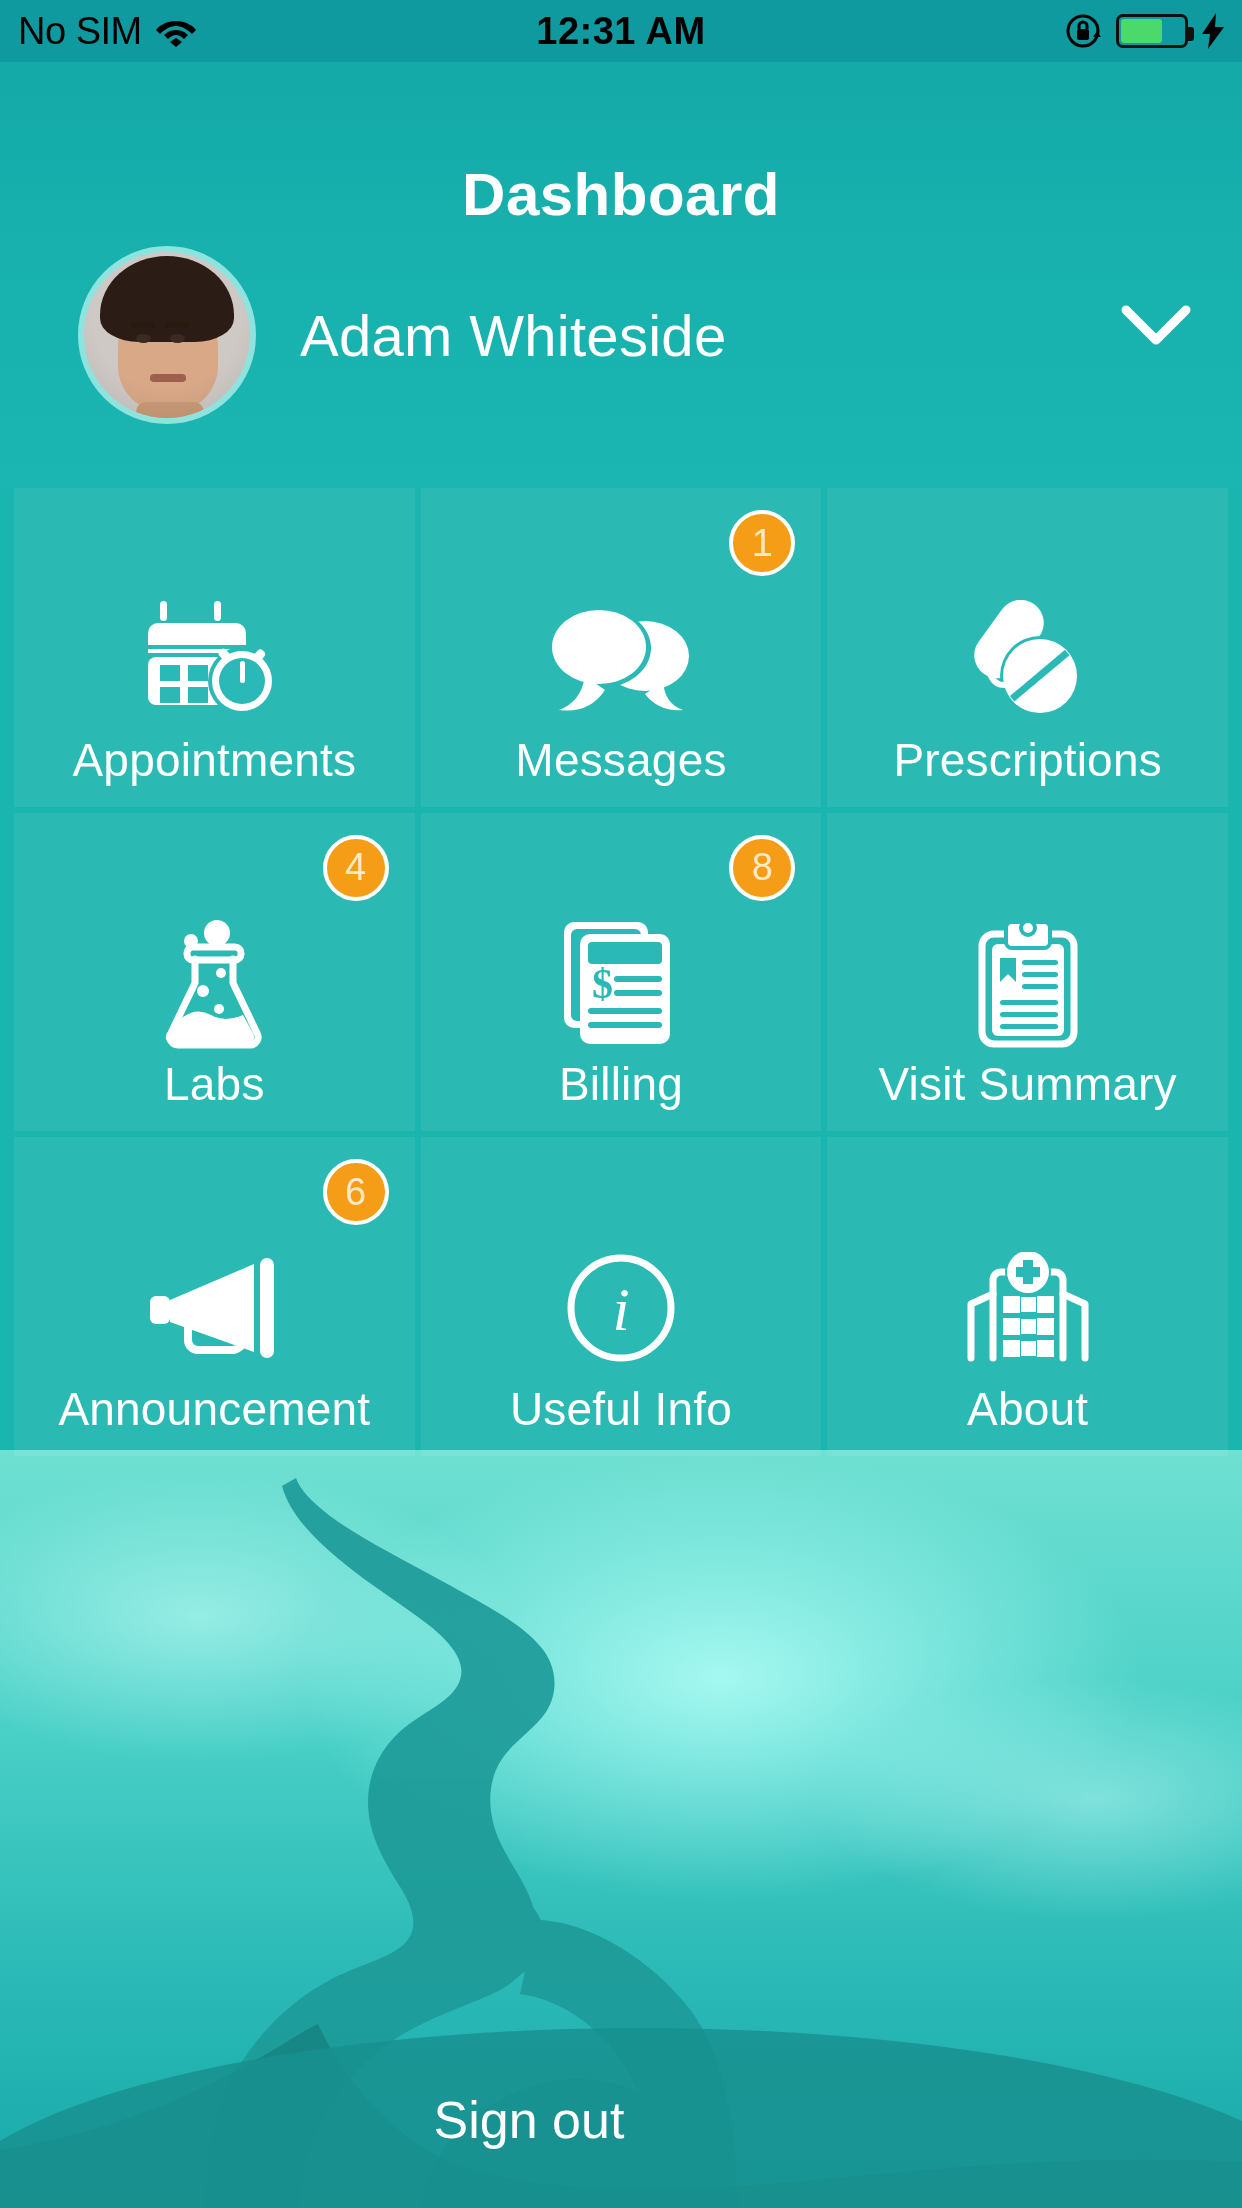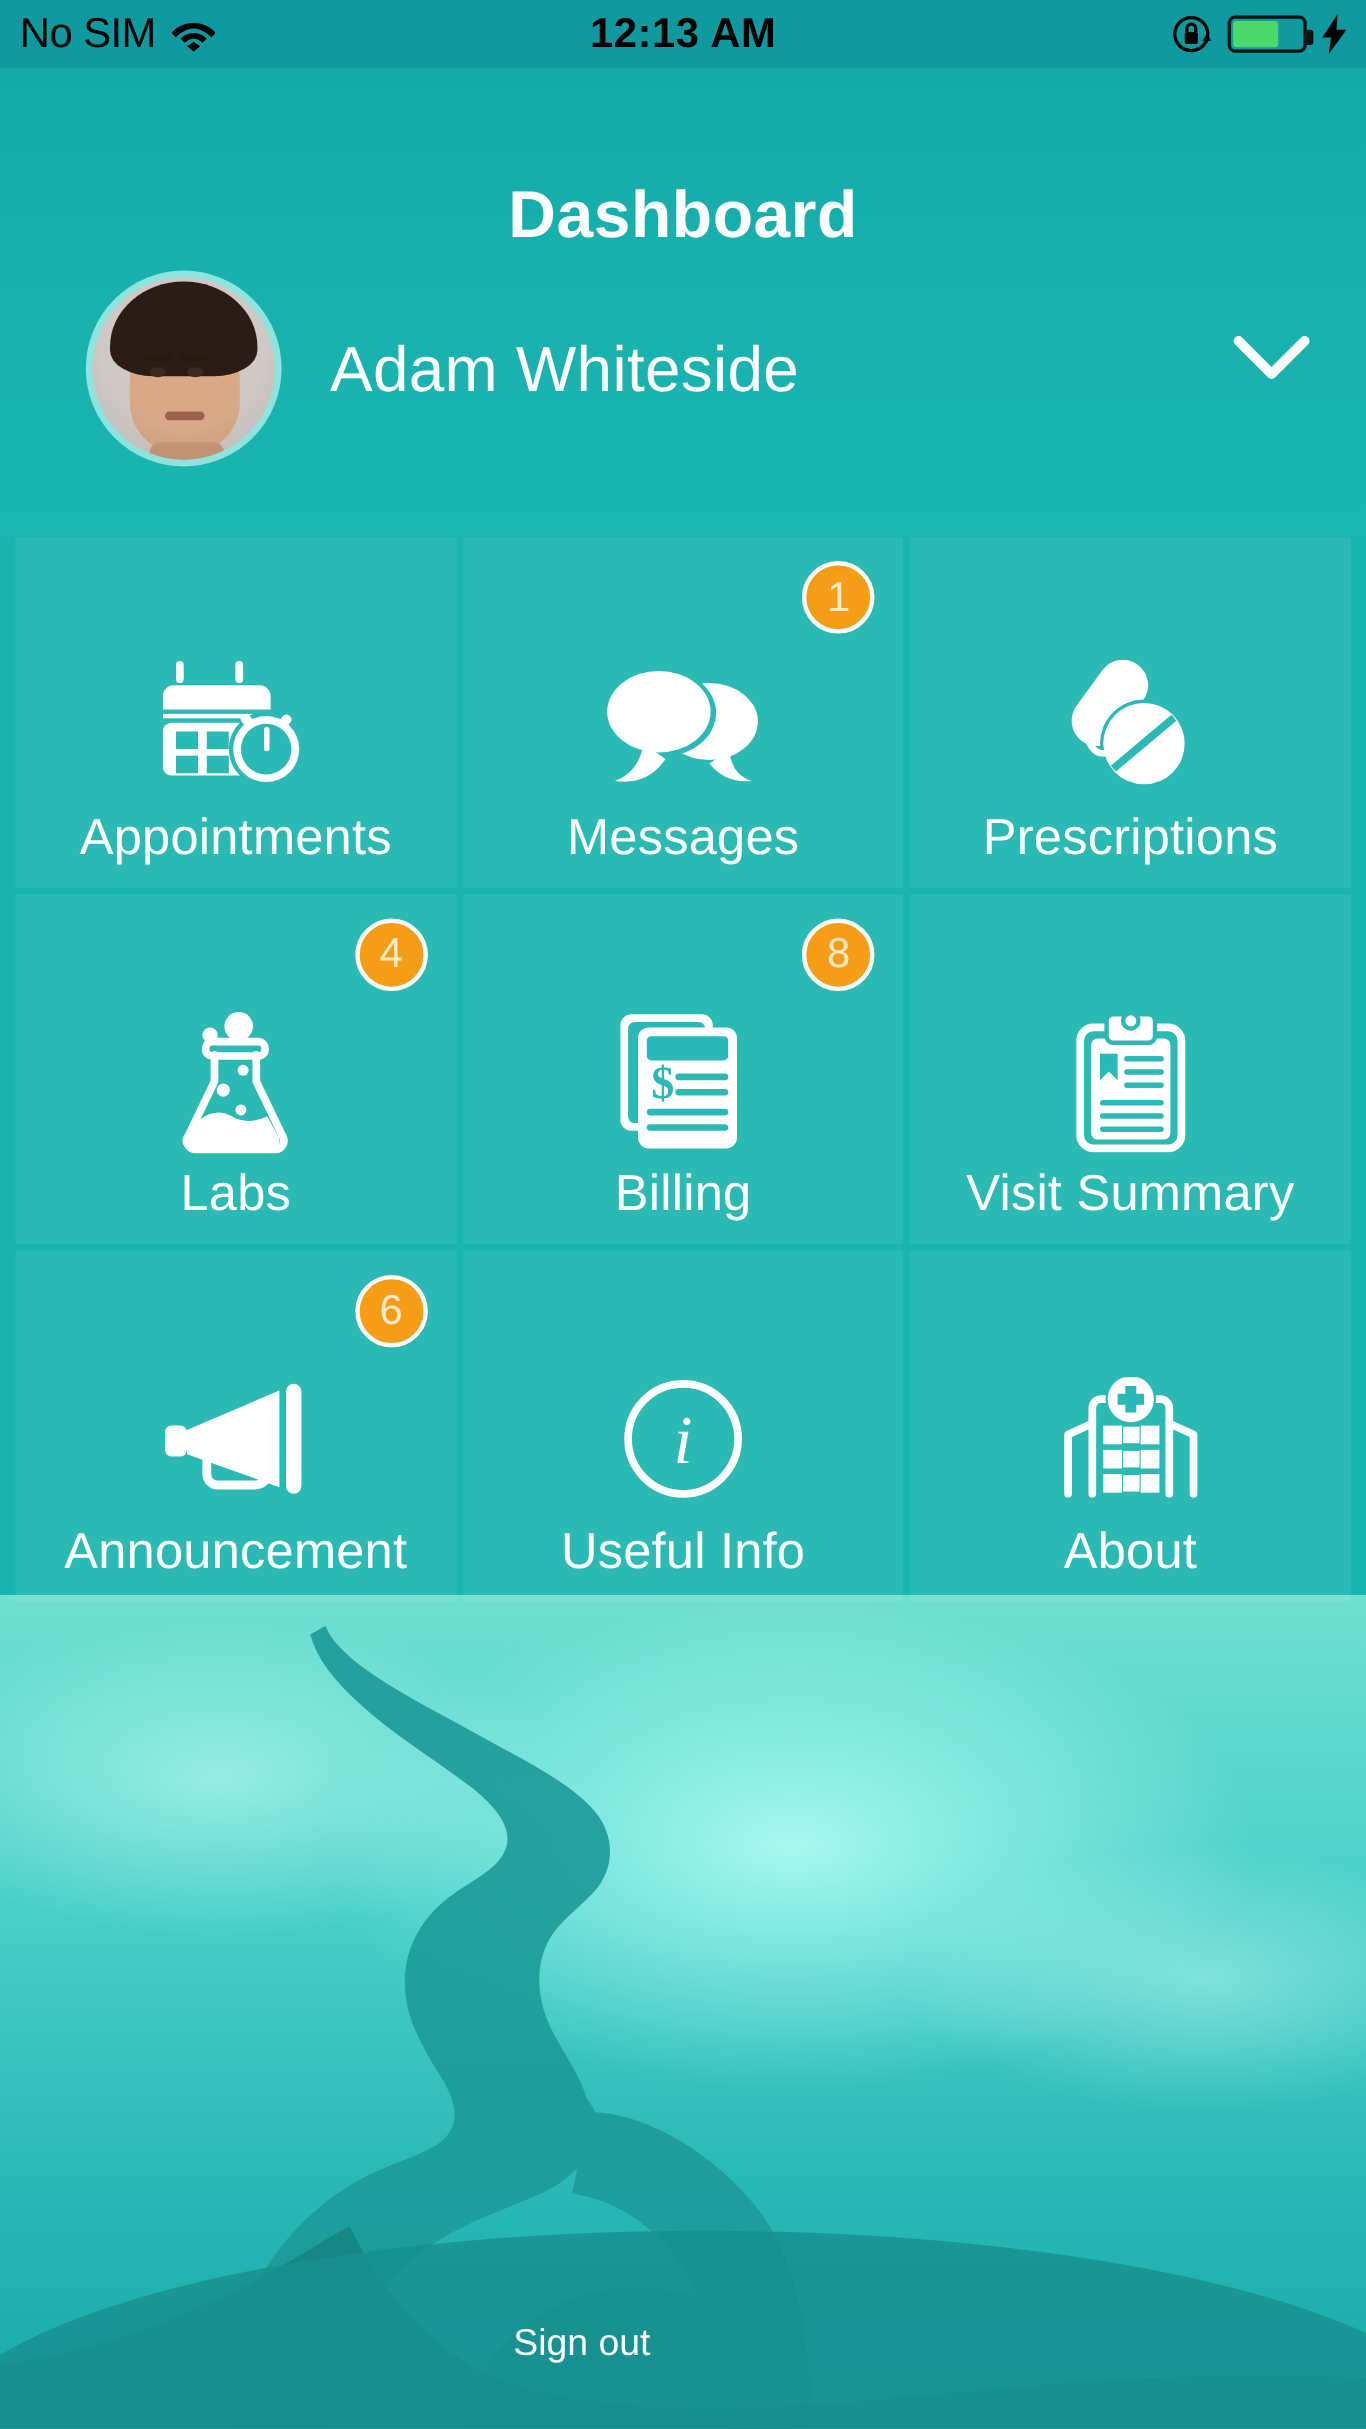--- a/index.html
+++ b/index.html
@@ -122,21 +122,21 @@
     position:absolute; top:22px; right:26px;
     width:66px; height:66px; border-radius:50%;
     background:#f59d16; border:4px solid #ffffff;
     color:#ffe9c6; font-size:38px; font-weight:400;
     display:flex; align-items:center; justify-content:center;
   }
 
   
   .signout{
     position:absolute; left:0; bottom:58px; width:1058px; text-align:center;
-    font-size:34px; color:#ffffff; z-index:3; font-weight:400;
+    font-size:52px; color:#ffffff; z-index:3; font-weight:400;
   }
 </style>
 </head>
 <body>
 
 <div class="topbg"></div>
 
 <div class="photo">
   <svg class="yogi" viewBox="0 0 1242 758" preserveAspectRatio="none">
     <g fill="#1d9b99" opacity="0.92">
@@ -167,21 +167,21 @@
 
 <div class="statusbar">
   <div class="sb-left">
     <span class="sb-nosim">No SIM</span>
     <svg width="40" height="32" viewBox="0 0 40 32">
       <path d="M20 6 C 9 6, 2 12, 0 15 L4 19 C 7 16, 13 11, 20 11 C 27 11, 33 16, 36 19 L40 15 C 38 12, 31 6, 20 6 Z" fill="#000"></path>
       <path d="M20 15 C 14 15, 10 18, 8 20 L12 24 C 14 22, 17 20, 20 20 C 23 20, 26 22, 28 24 L32 20 C 30 18, 26 15, 20 15 Z" fill="#000"></path>
       <path d="M20 23 L14 27 L20 32 L26 27 Z" fill="#000"></path>
     </svg>
   </div>
-  <div class="sb-center">12:13 AM</div>
+  <div class="sb-center">12:31 AM</div>
   <div class="sb-right">
     <svg width="40" height="40" viewBox="0 0 40 40">
       <circle cx="19" cy="20" r="15" fill="none" stroke="#000" stroke-width="3"></circle>
       <rect x="13" y="18" width="12" height="11" rx="2" fill="#000"></rect>
       <path d="M15 18 v-3 a4 4 0 0 1 8 0 v3" fill="none" stroke="#000" stroke-width="3"></path>
       <path d="M33 20 l4 6 l-8 0 z" fill="#000"></path>
     </svg>
     <div class="batt">
       <div class="batt-fill"></div>
     </div>

